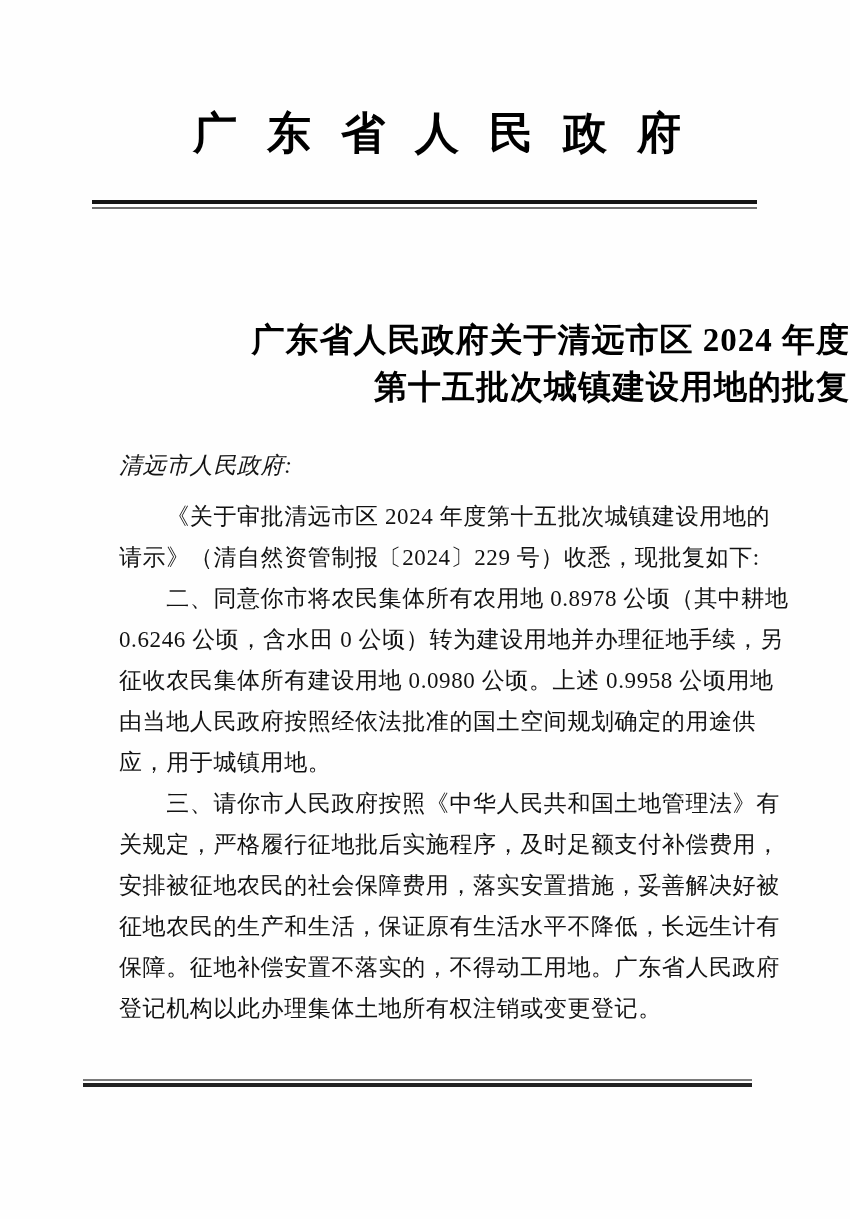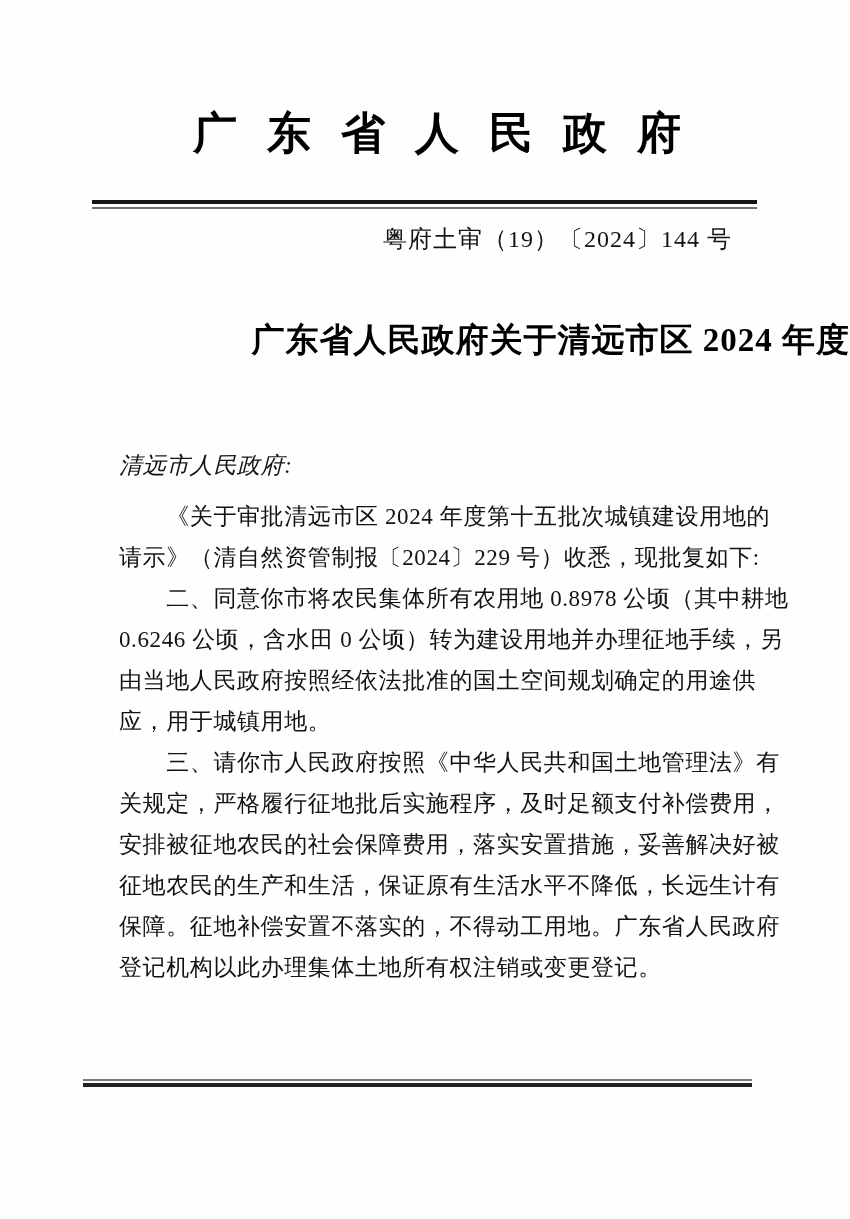--- a/index.html
+++ b/index.html
@@ -91,39 +91,40 @@
 </head>
 <body>
 
 <div class="page">
 
   <h1 class="org-name">广东省人民政府</h1>
 
   <div class="rule rule-top-thick"></div>
   <div class="rule rule-top-thin"></div>
 
-  <div class="doc-number">粤府土审（19）〔2024〕144 号</div>
 
   <h2 class="doc-title">
     <span class="title-line">广东省人民政府关于清远市区 2024 年度</span>
+    <span class="title-line">第十五批次城镇建设用地的批复</span>
   </h2>
 
   <div class="salutation">清远市人民政府:</div>
 
   <div class="body-text">
 
       <div class="body-line">　　《关于审批清远市区 2024 年度第十五批次城镇建设用地的</div>
 
       <div class="body-line">请示》（清自然资管制报〔2024〕229 号）收悉，现批复如下:</div>
 
 
       <div class="body-line">　　二、同意你市将农民集体所有农用地 0.8978 公顷（其中耕地</div>
 
       <div class="body-line">0.6246 公顷，含水田 0 公顷）转为建设用地并办理征地手续，另</div>
 
+      <div class="body-line">征收农民集体所有建设用地 0.0980 公顷。上述 0.9958 公顷用地</div>
 
       <div class="body-line">由当地人民政府按照经依法批准的国土空间规划确定的用途供</div>
 
       <div class="body-line">应，用于城镇用地。</div>
 
       <div class="body-line">　　三、请你市人民政府按照《中华人民共和国土地管理法》有</div>
 
       <div class="body-line">关规定，严格履行征地批后实施程序，及时足额支付补偿费用，</div>
 
       <div class="body-line">安排被征地农民的社会保障费用，落实安置措施，妥善解决好被</div>

